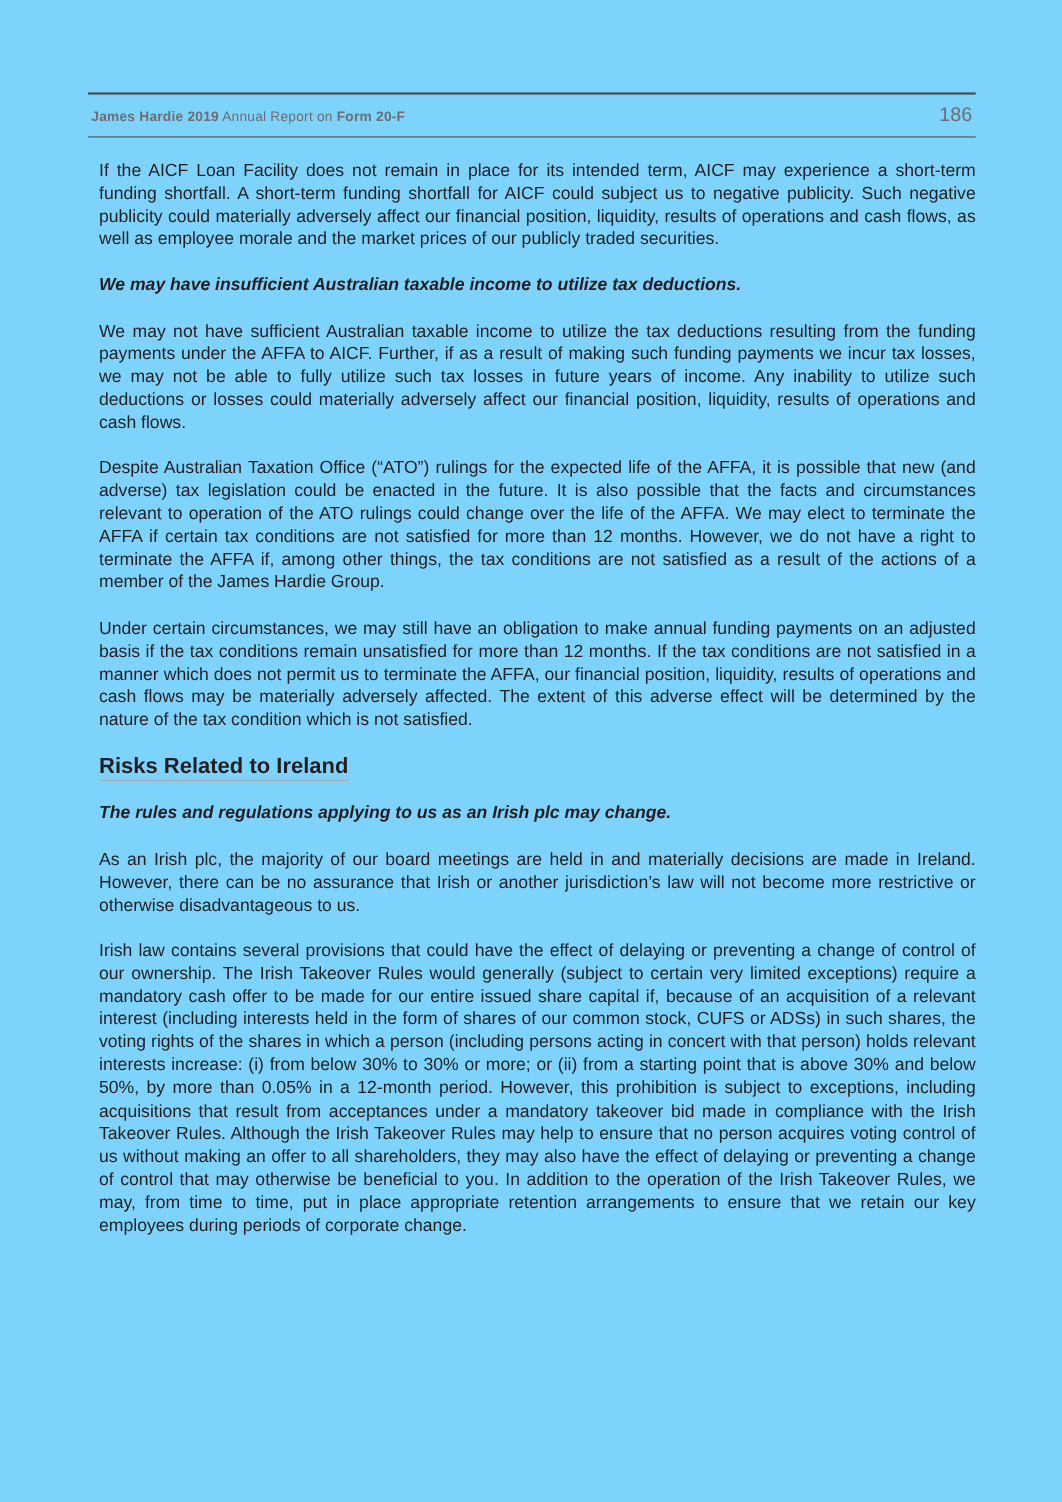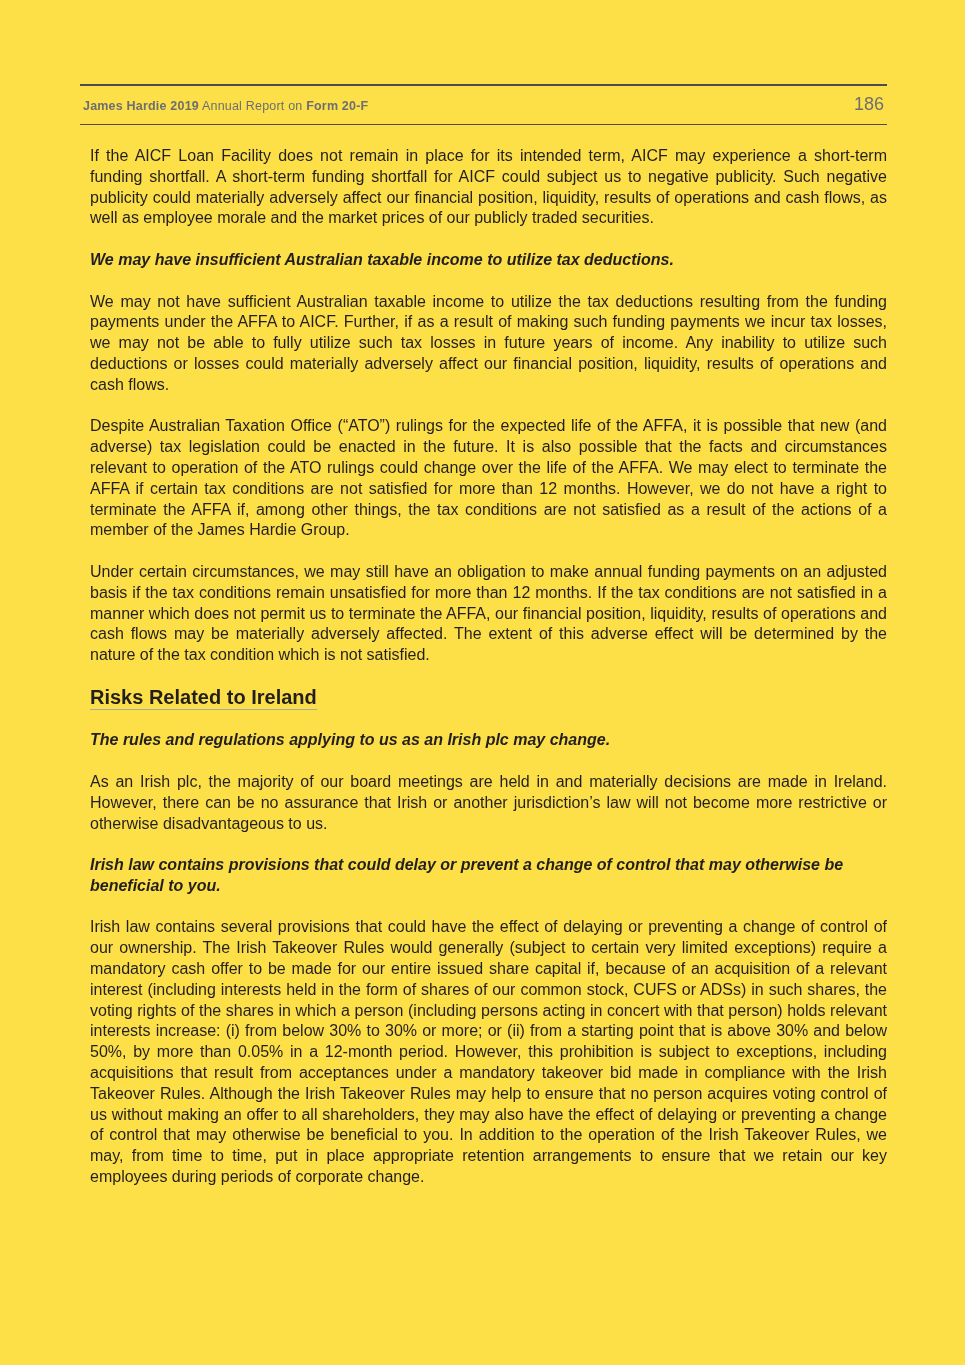--- a/index.html
+++ b/index.html
@@ -4,21 +4,21 @@
 <style>
   html, body {
     margin: 0;
     padding: 0;
     background: #ffffff;
   }
   .page {
     position: relative;
     width: 965px;
     height: 1365px;
-    background: #fde047;
+    background: #7dd3fc;
     box-sizing: border-box;
     padding: 84px 78px 0 80px;
     font-family: "Liberation Sans", sans-serif;
     overflow: hidden;
   }
   .rule {
     height: 1.5px;
     background: #4d4d4f;
   }
   .header-row {
@@ -94,18 +94,17 @@
     <p class="para">Despite Australian Taxation Office (“ATO”) rulings for the expected life of the AFFA, it is possible that new (and adverse) tax legislation could be enacted in the future. It is also possible that the facts and circumstances relevant to operation of the ATO rulings could change over the life of the AFFA. We may elect to terminate the AFFA if certain tax conditions are not satisfied for more than 12 months. However, we do not have a right to terminate the AFFA if, among other things, the tax conditions are not satisfied as a result of the actions of a member of the James Hardie Group.</p>
 
     <p class="para">Under certain circumstances, we may still have an obligation to make annual funding payments on an adjusted basis if the tax conditions remain unsatisfied for more than 12 months. If the tax conditions are not satisfied in a manner which does not permit us to terminate the AFFA, our financial position, liquidity, results of operations and cash flows may be materially adversely affected. The extent of this adverse effect will be determined by the nature of the tax condition which is not satisfied.</p>
 
     <h2 class="section-head"><span class="underlined">Risks Related to Ireland</span></h2>
 
     <h3 class="risk-head">The rules and regulations applying to us as an Irish plc may change.</h3>
 
     <p class="para">As an Irish plc, the majority of our board meetings are held in and materially decisions are made in Ireland. However, there can be no assurance that Irish or another jurisdiction’s law will not become more restrictive or otherwise disadvantageous to us.</p>
 
-    <h3 class="risk-head">Irish law contains provisions that could delay or prevent a change of control that may otherwise be beneficial to you.</h3>
 
     <p class="para">Irish law contains several provisions that could have the effect of delaying or preventing a change of control of our ownership. The Irish Takeover Rules would generally (subject to certain very limited exceptions) require a mandatory cash offer to be made for our entire issued share capital if, because of an acquisition of a relevant interest (including interests held in the form of shares of our common stock, CUFS or ADSs) in such shares, the voting rights of the shares in which a person (including persons acting in concert with that person) holds relevant interests increase: (i) from below 30% to 30% or more; or (ii) from a starting point that is above 30% and below 50%, by more than 0.05% in a 12-month period. However, this prohibition is subject to exceptions, including acquisitions that result from acceptances under a mandatory takeover bid made in compliance with the Irish Takeover Rules. Although the Irish Takeover Rules may help to ensure that no person acquires voting control of us without making an offer to all shareholders, they may also have the effect of delaying or preventing a change of control that may otherwise be beneficial to you. In addition to the operation of the Irish Takeover Rules, we may, from time to time, put in place appropriate retention arrangements to ensure that we retain our key employees during periods of corporate change.</p>
   </div>
 
 </div>
 
 </body></html>

